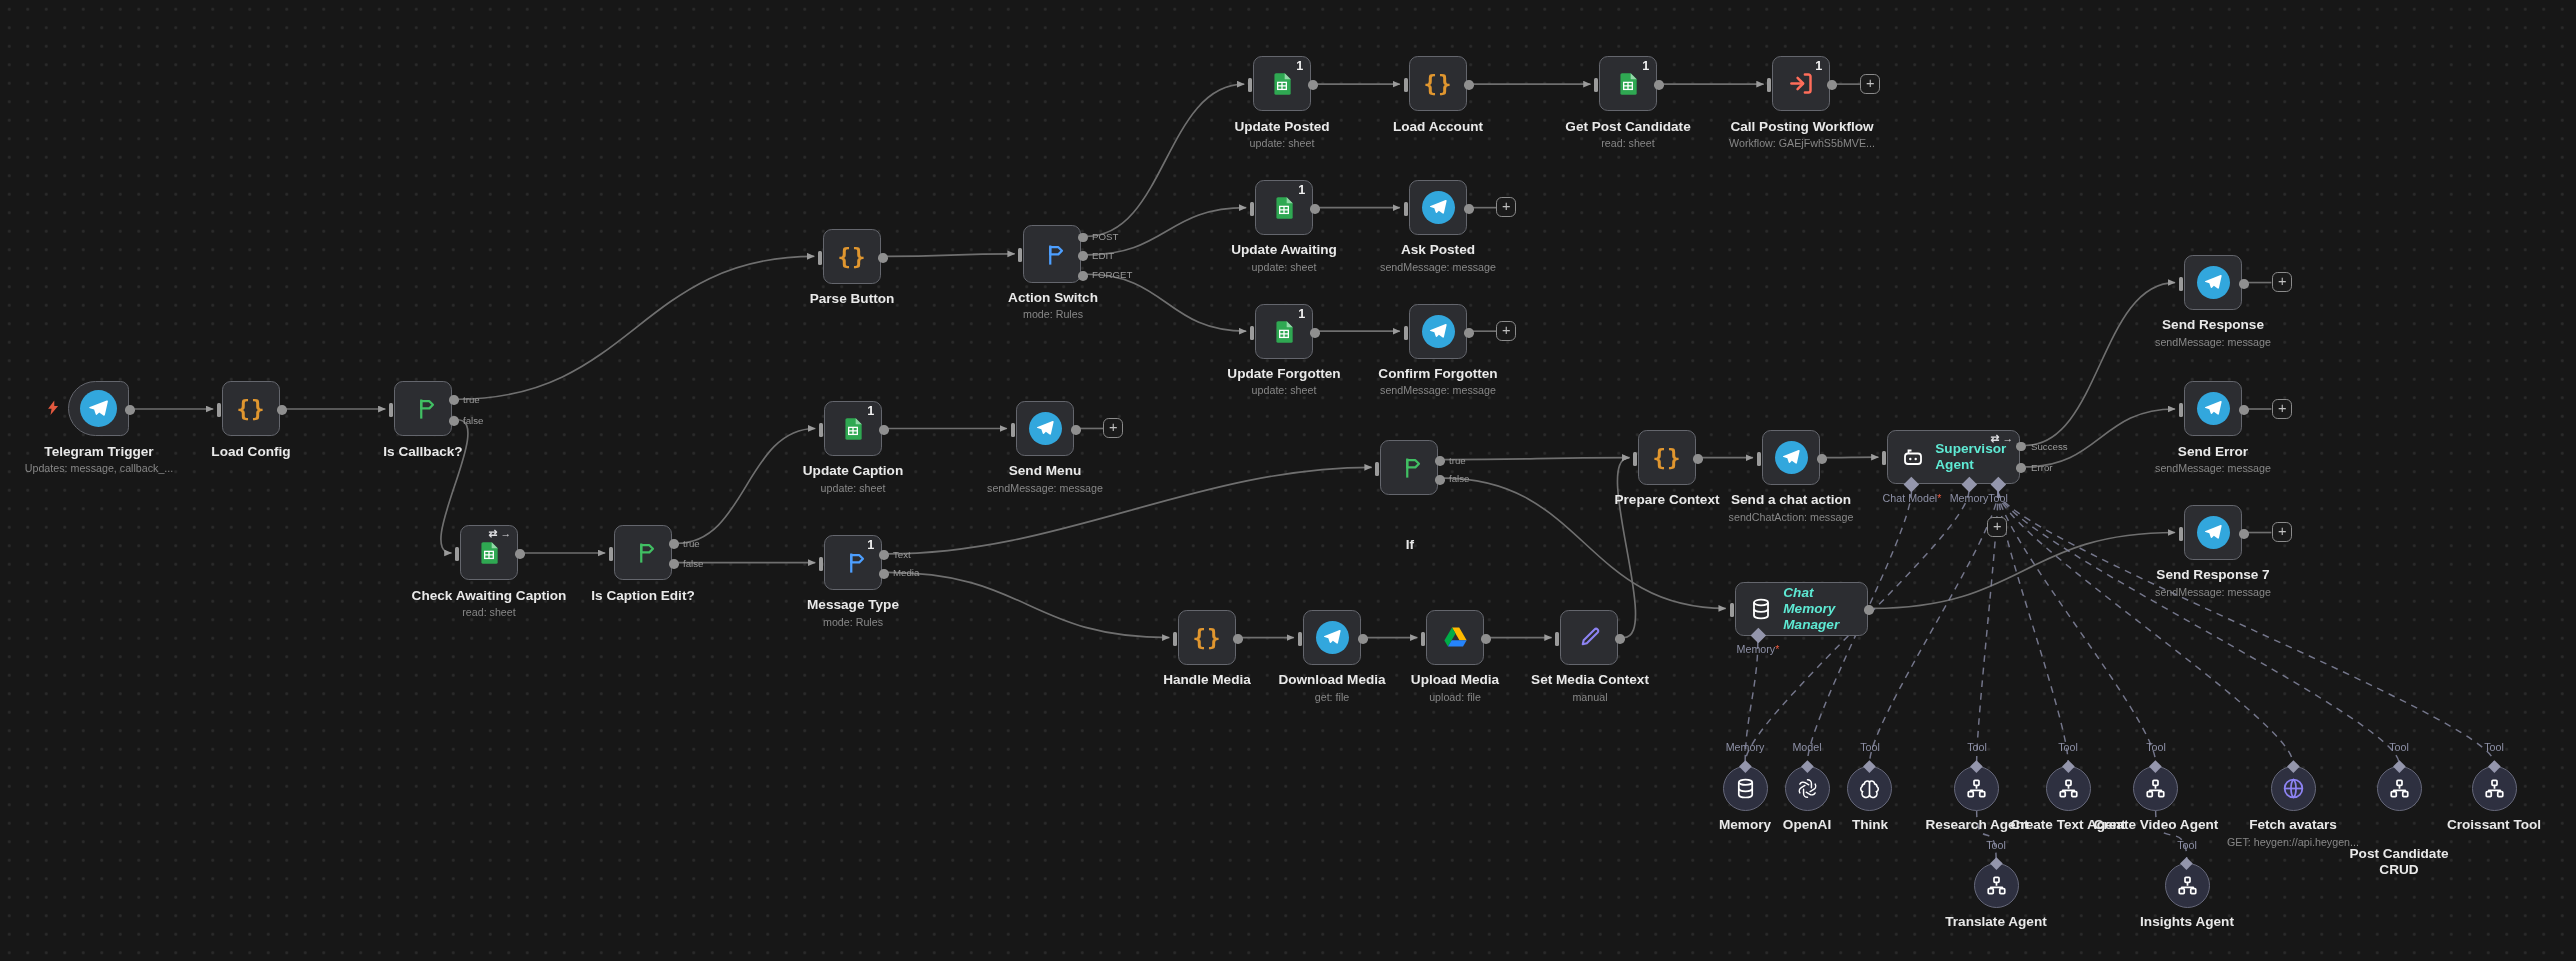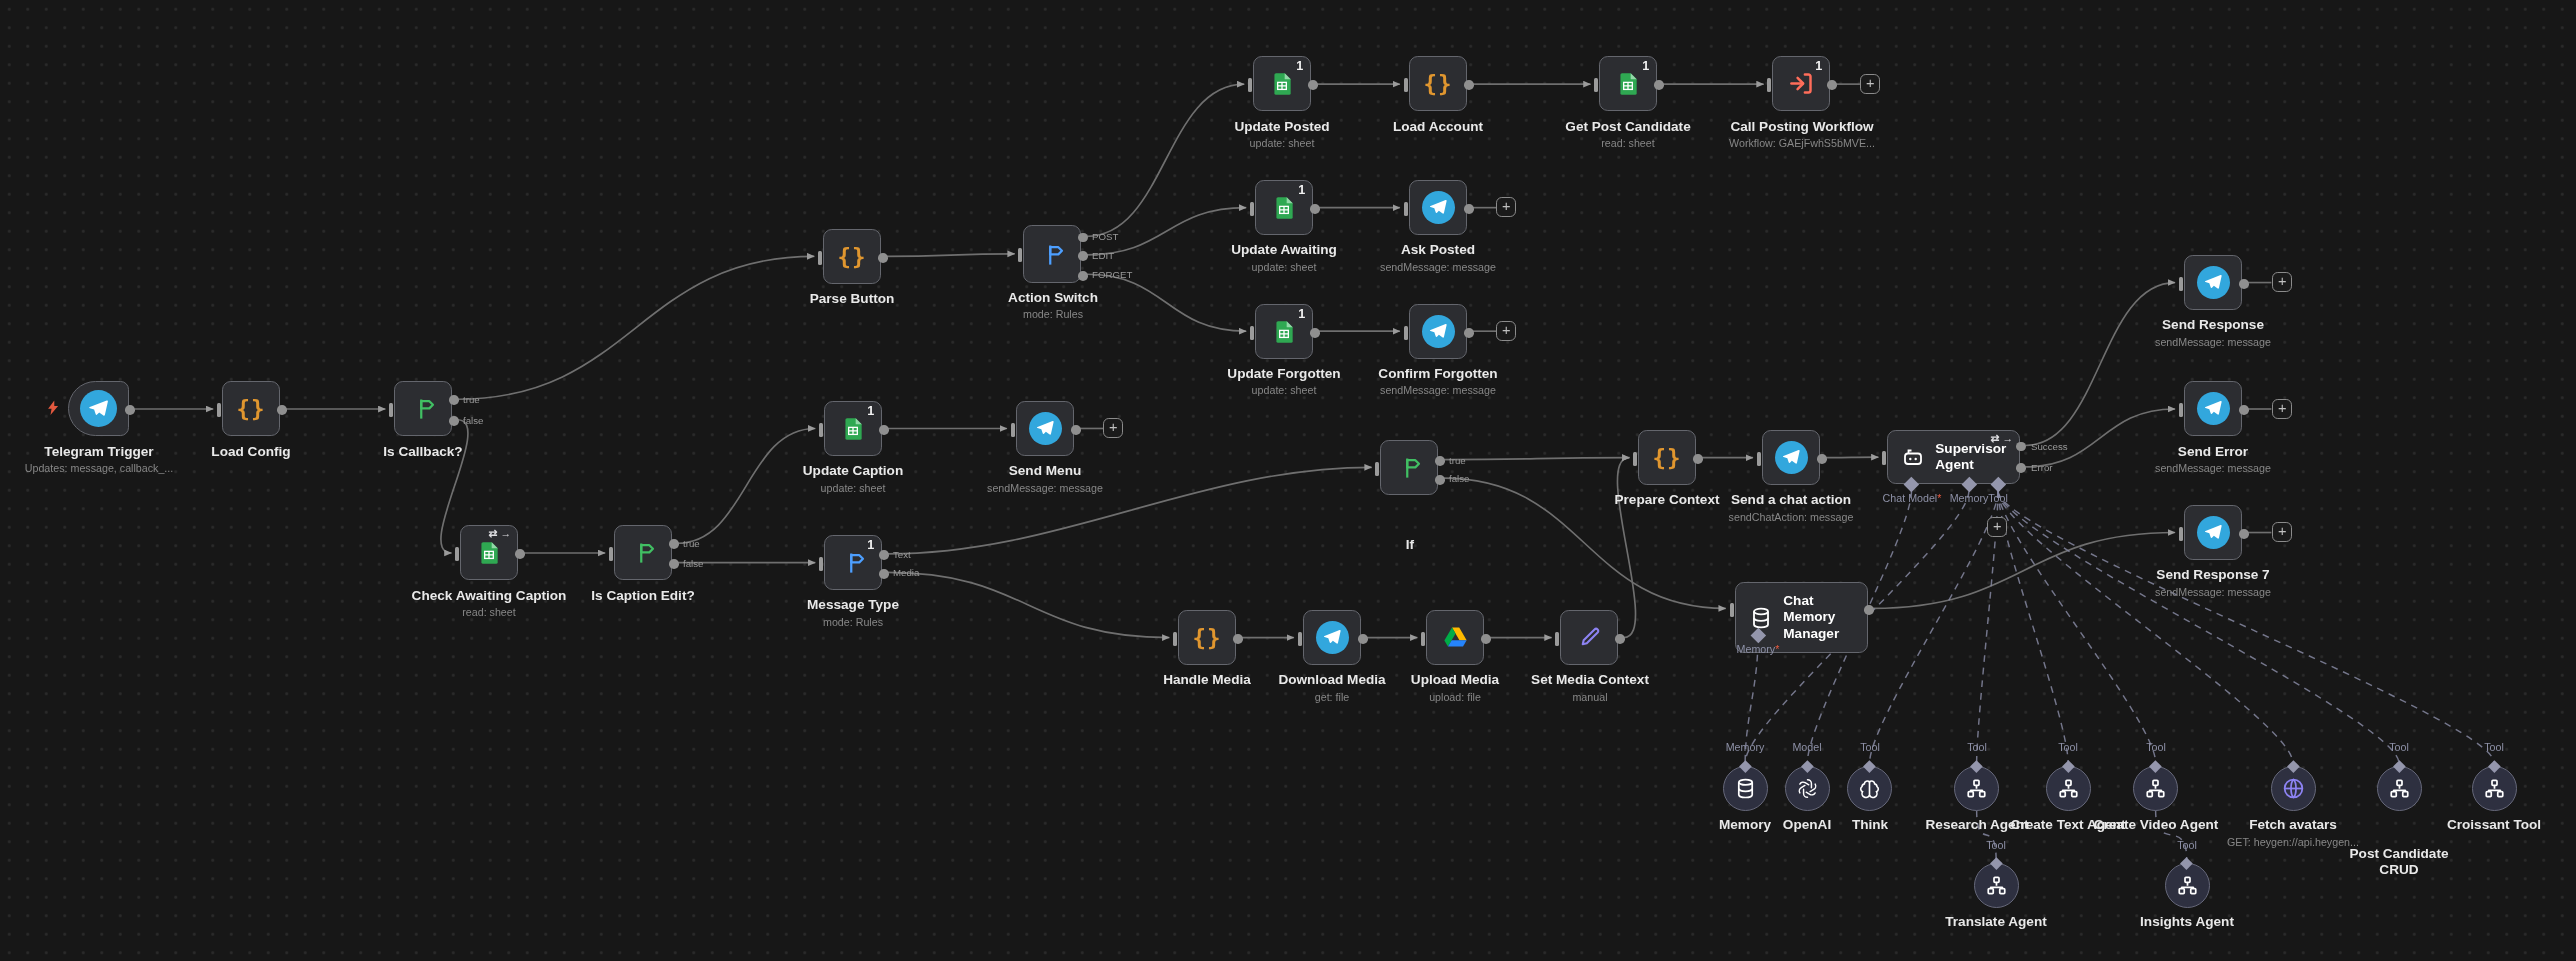--- a/index.html
+++ b/index.html
@@ -14,21 +14,21 @@
   .node{position:absolute;background:#2c2d31;border:1.7px solid #64666d;border-radius:8.8px;
     box-sizing:border-box;display:flex;align-items:center;justify-content:center;}
   .node.trigger{border-radius:29px 8.8px 8.8px 29px;}
   .node.wide{justify-content:flex-start;padding-left:12.6px;gap:10.7px;}
   .node.circle{border-radius:50%;background:#2e3040;border-color:#66687a;}
   .tg-badge{border-radius:50%;background:#32a7dd;display:flex;align-items:center;justify-content:center;}
   .code-glyph{color:#e0962f;font-family:"DejaVu Sans Mono",monospace;font-weight:bold;font-size:22.4px;letter-spacing:1px;}
   .nlabel{position:absolute;transform:translateX(-50%);color:#e9e9e9;font-size:13.6px;font-weight:600;
     white-space:nowrap;text-align:center;line-height:1.15;}
   .ncaption{position:absolute;transform:translateX(-50%);color:#878787;font-size:10.7px;white-space:nowrap;text-align:center;}
-  .wlabel{color:#ffffff;font-size:13.6px;font-weight:600;line-height:1.2;}
+  .wlabel{color:#5eead4;font-size:13.6px;font-weight:600;line-height:1.2;}
   .badge1{position:absolute;top:1.9px;right:6.8px;color:#f2f2f2;font-size:12.6px;font-weight:700;}
   .badgeloop{position:absolute;top:1px;right:5.8px;color:#dddde0;font-size:10.7px;font-weight:700;letter-spacing:0;}
   .odot{position:absolute;width:9.7px;height:9.7px;border-radius:50%;background:#8f8f8f;}
   .ibar{position:absolute;left:-5.8px;width:3.9px;height:13.6px;border-radius:1.5px;background:#9b9b9b;}
   .plabel{position:absolute;color:#9a9a9a;font-size:9.7px;white-space:nowrap;transform:translateY(-50%);}
   .diam{position:absolute;width:10.7px;height:10.7px;background:#9496ac;transform:rotate(45deg);}
   .diam.small{width:8.8px;height:8.8px;}
   .dlabel{position:absolute;transform:translateX(-50%);color:#8d90a6;font-size:10.7px;white-space:nowrap;}
   .req{color:#e4593f;}
   .plusbox{position:absolute;width:20.4px;height:20.4px;box-sizing:border-box;border:1.7px solid #8b8b8b;border-radius:5.8px;
@@ -451,21 +451,21 @@
         <div class="odot" style="left: 128px; top: 32px;"></div>
       </div>
       <div class="plabel" style="left: 2031px; top: 446px;">Success</div>
       <div class="plabel" style="left: 2031px; top: 467px;">Error</div>
       <div class="diam" style="left: 1906px; top: 479px;"></div>
       <div class="dlabel" style="left: 1912px; top: 492px;">Chat Model<span class="req">*</span></div>
       <div class="diam" style="left: 1964px; top: 479px;"></div>
       <div class="dlabel" style="left: 1969px; top: 492px;">Memory</div>
       <div class="diam" style="left: 1993px; top: 479px;"></div>
       <div class="dlabel" style="left: 1998px; top: 492px;">Tool</div>
-      <div class="node wide" style="left: 1735px; top: 582px; width: 133px; height: 71px;">
+      <div class="node wide" style="left: 1735px; top: 582px; width: 133px; height: 54px; font-style: italic;">
         <div style="display: flex;">
           <svg width="24" height="24" viewBox="0 0 24 24" fill="none" stroke="#fff" stroke-width="1.8">
             <ellipse cx="12" cy="5.5" rx="7" ry="2.8"></ellipse>
             <path d="M5 5.5v13c0 1.6 3.1 2.9 7 2.9s7-1.3 7-2.9v-13"></path>
             <path d="M5 12c0 1.6 3.1 2.9 7 2.9s7-1.3 7-2.9"></path>
           </svg>
         </div>
         <div class="wlabel">
           <div>Chat Memory</div>
           <div>Manager</div>

